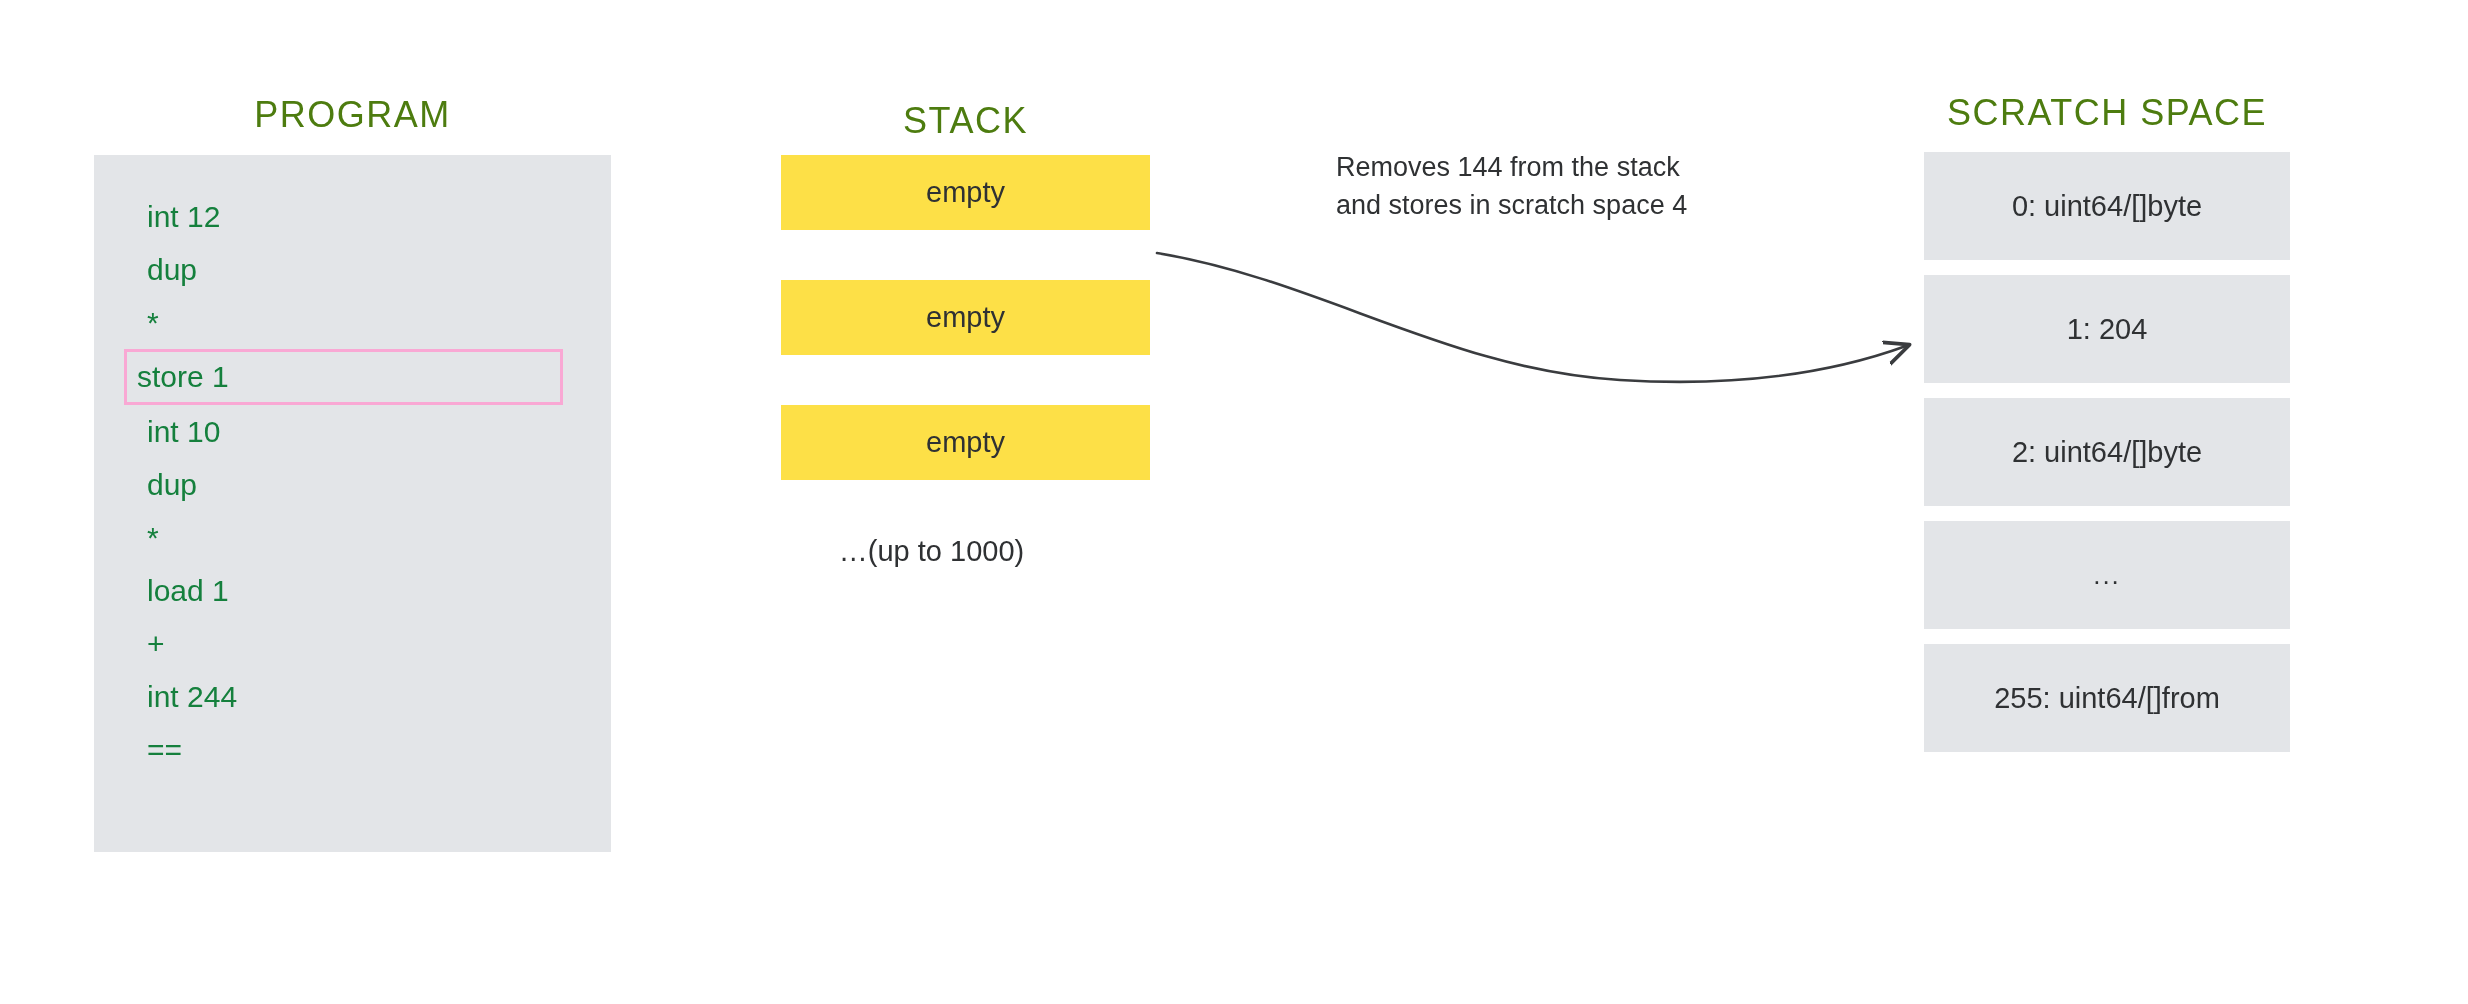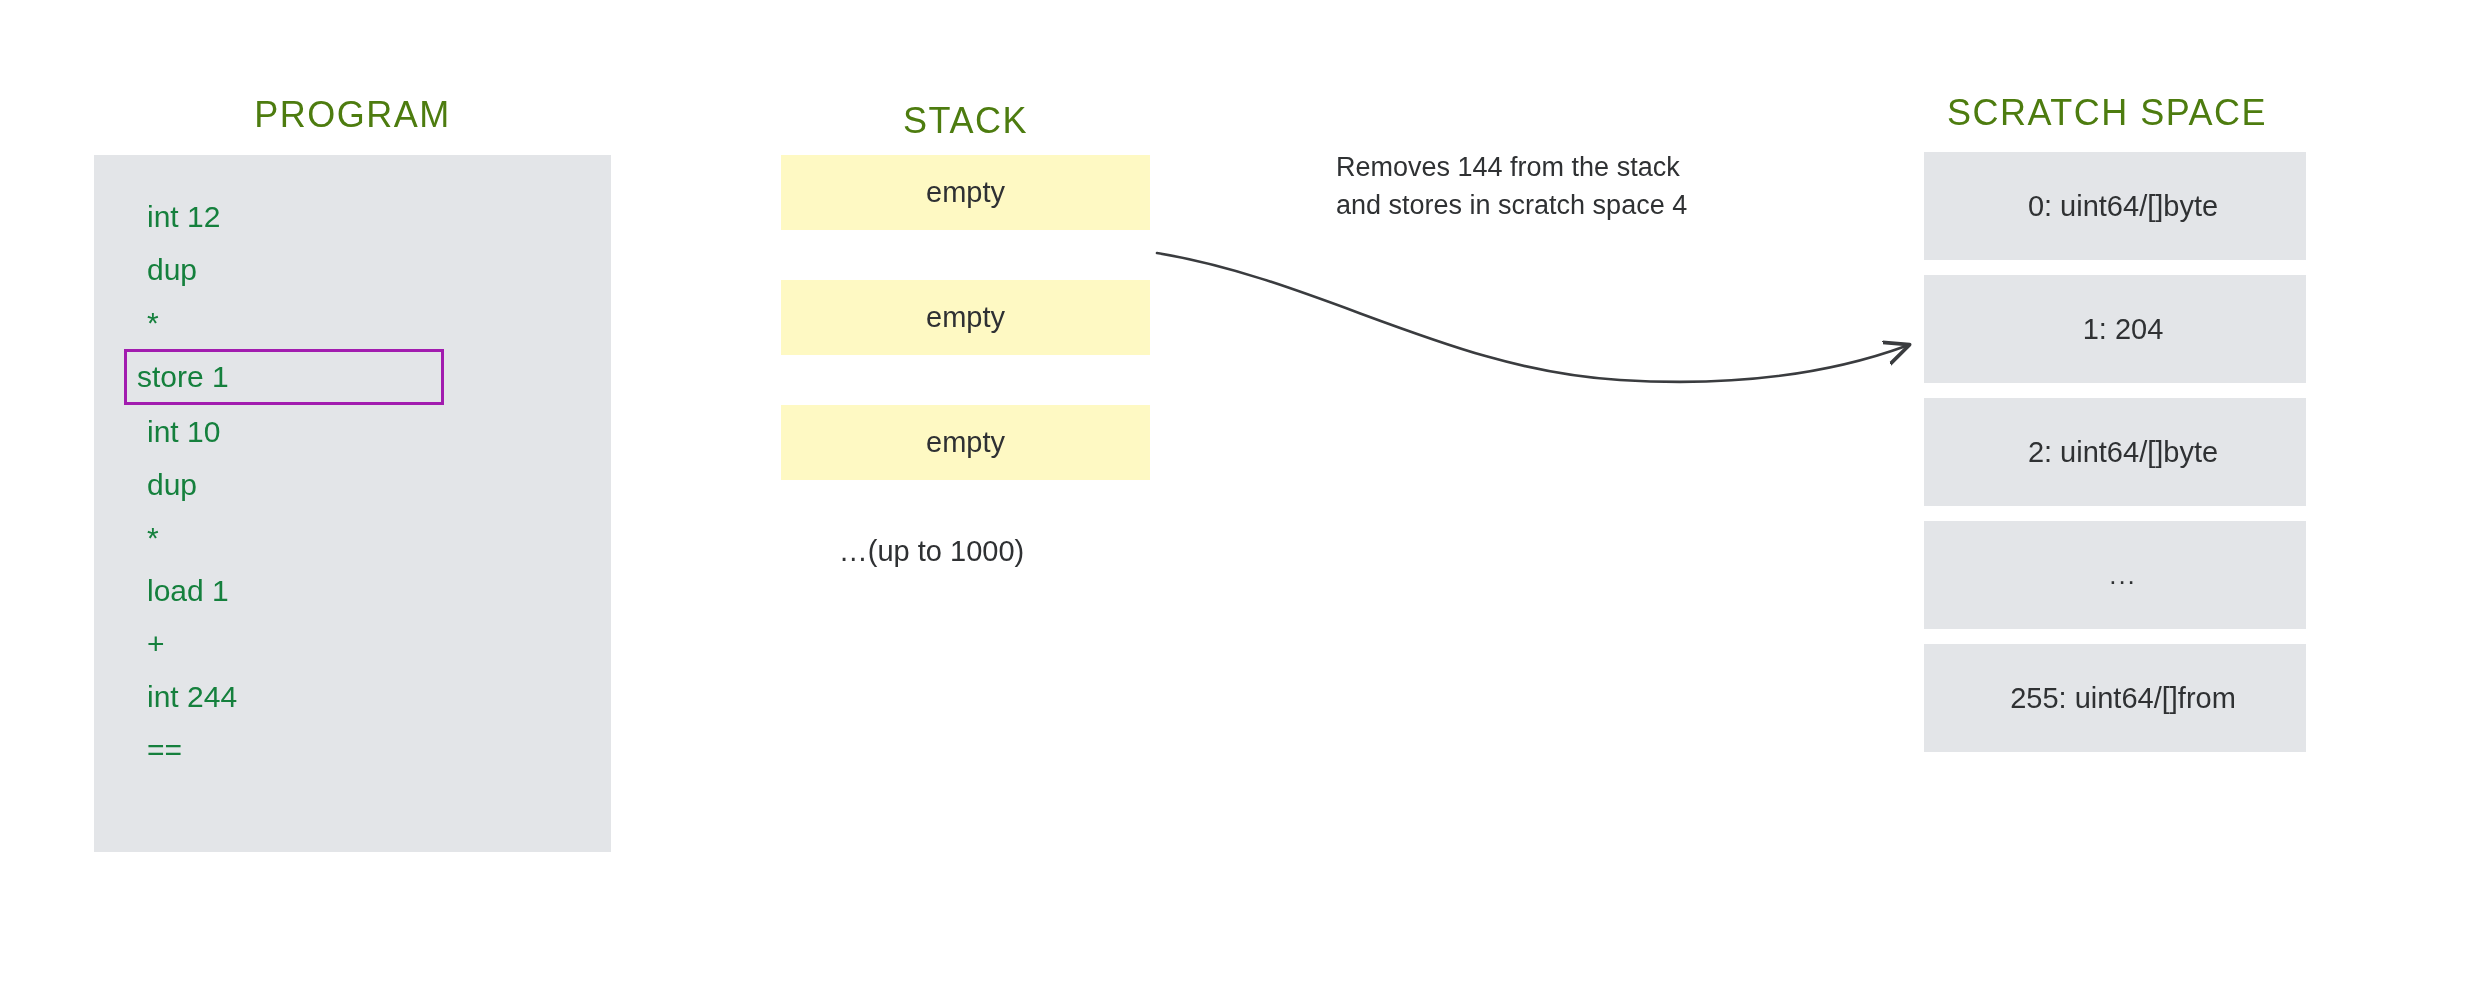--- a/index.html
+++ b/index.html
@@ -54,38 +54,38 @@
     height: 53px;
     line-height: 53px;
     font-size: 30px;
     color: #15803d;
     white-space: nowrap;
     position: relative;
     padding-left: 10px;
     box-sizing: border-box;
   }
   .program-line.highlighted {
-    border: 3px solid #a21caf;
+    border: 3px solid #f9a8d4;
     margin-left: -13px;
-    width: 320px;
+    width: 439px;
     height: 56px;
     line-height: 50px;
   }
 
   
   #stack-column {
     position: absolute;
     left: 781px;
     top: 155px;
     width: 369px;
   }
   .stack-cell {
     width: 369px;
     height: 75px;
-    background: #fef9c3;
+    background: #fde047;
     margin-bottom: 50px;
     display: flex;
     align-items: center;
     justify-content: center;
     font-size: 29px;
     color: #2f3133;
   }
   #stack-more {
     position: absolute;
     left: 747px;
@@ -108,21 +108,20 @@
     width: 366px;
     height: 108px;
     background: #e3e5e8;
     margin-bottom: 15px;
     display: flex;
     align-items: center;
     justify-content: center;
     font-size: 29px;
     color: #2f3133;
     white-space: nowrap;
-    padding-left: 16px;
   }
   .scratch-cell.ellipsis {
     font-size: 26px;
     letter-spacing: 2px;
   }
 
   
   #annotation {
     position: absolute;
     left: 1336px;

